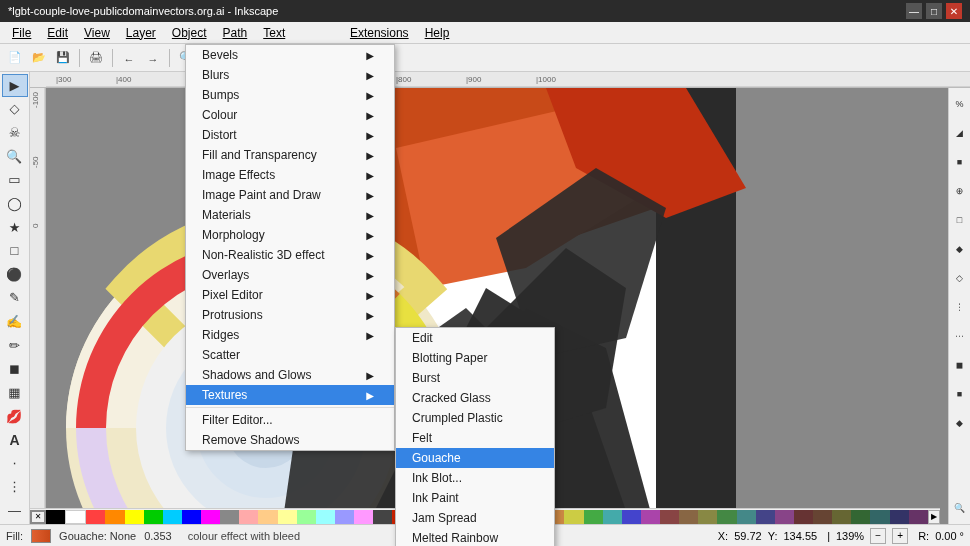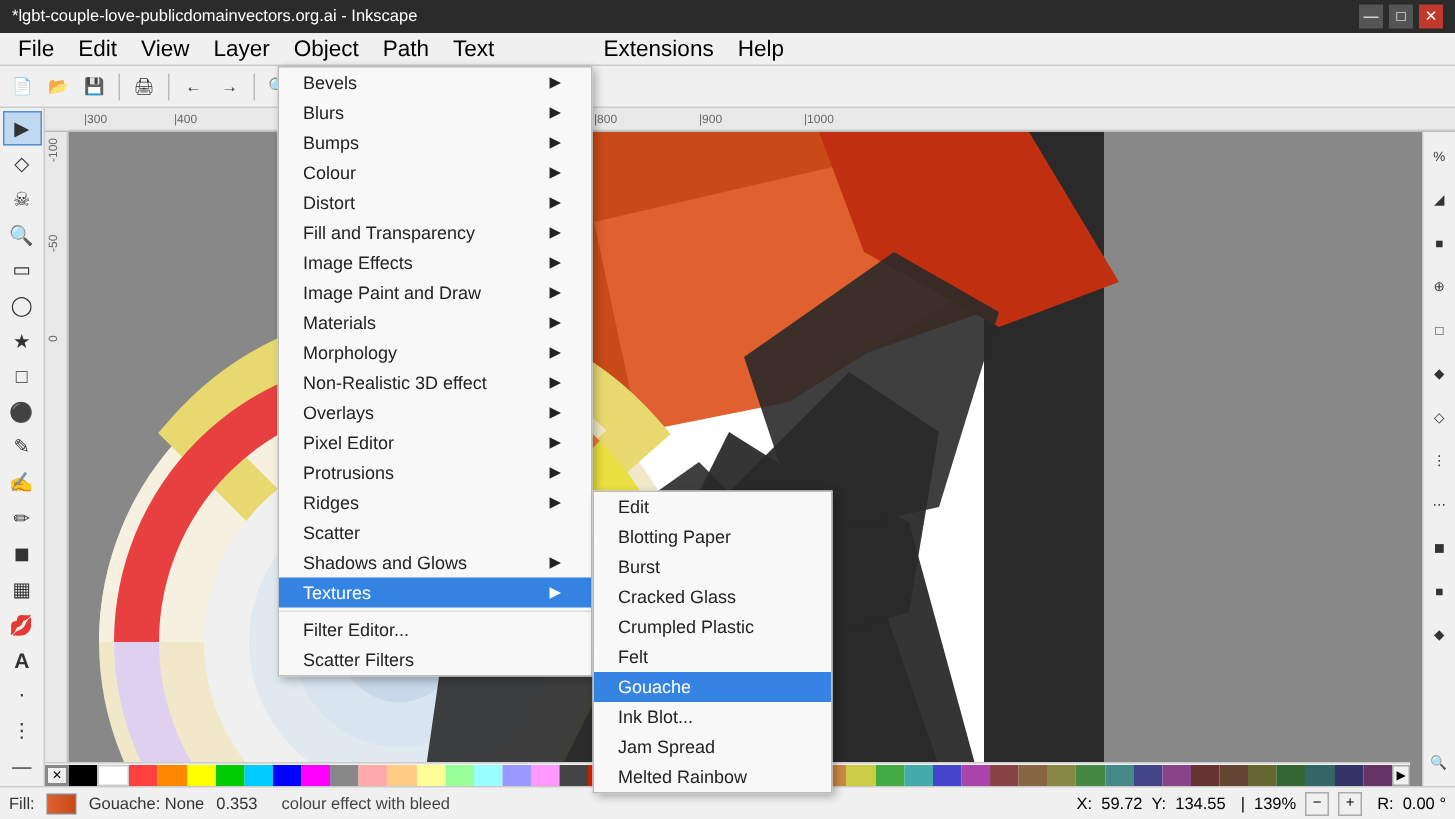--- a/index.html
+++ b/index.html
@@ -11,21 +11,21 @@
     }
     .title-bar-title { font-size: 11px; }
     .title-bar-controls { display: flex; gap: 4px; }
     .title-btn { width: 16px; height: 16px; background: #555; color: #fff; border: none; font-size: 10px; cursor: pointer; display: flex; align-items: center; justify-content: center; }
     .title-btn.close { background: #c0392b; }
 
     
     .menu-bar {
       height: 22px; background: #f0f0f0; border-bottom: 1px solid #ccc; display: flex; align-items: center; padding: 0 4px;
     }
-    .menu-item { padding: 2px 8px; cursor: pointer; font-size: 15px; }
+    .menu-item { padding: 2px 8px; cursor: pointer; font-size: 12px; text-decoration: underline; }
     .menu-item.active { background: #3584e4; color: white; margin-top: 46px; }
 
     
     .toolbar {
       height: 28px; background: #f0f0f0; border-bottom: 1px solid #ccc; display: flex; align-items: center; padding: 0 4px; gap: 2px;
     }
     .tb-btn { width: 22px; height: 22px; display: flex; align-items: center; justify-content: center; cursor: pointer; border: 1px solid transparent; font-size: 11px; color: #333; }
     .tb-sep { width: 1px; height: 18px; background: #bbb; margin: 0 3px; }
 
     
@@ -323,33 +323,34 @@
       </div>
     <div class="dropdown-item active-section">
         <span>Textures</span>
         <span class="dropdown-arrow">▶</span>
       </div>
     <div class="dropdown-sep"></div>
     <div class="dropdown-item">
         <span>Filter Editor...</span>
       </div>
     <div class="dropdown-item">
-        <span>Scatter Filters</span>
+        <span>Remove Shadows</span>
       </div>
   </div>
 
   <div class="submenu" style="top:327px;left:395px;">
     <div class="submenu-item">Edit</div>
     <div class="submenu-item">Blotting Paper</div>
     <div class="submenu-item">Burst</div>
     <div class="submenu-item">Cracked Glass</div>
     <div class="submenu-item">Crumpled Plastic</div>
     <div class="submenu-item">Felt</div>
     <div class="submenu-item highlighted">Gouache</div>
     <div class="submenu-item">Ink Blot...</div>
+    <div class="submenu-item">Ink Paint</div>
     <div class="submenu-item">Jam Spread</div>
     <div class="submenu-item">Melted Rainbow</div>
 
   </div>
 </div>
 
 <div style="position:absolute;bottom:22px;left:30px;right:30px;height:16px;display:flex;align-items:center;background:#f0f0f0;border-top:1px solid #ccc;overflow:hidden;z-index:1;">
   <div style="width:16px;height:14px;border:2px solid #888;display:flex;align-items:center;justify-content:center;font-size:8px;cursor:pointer;flex-shrink:0">✕</div>
   <div style="display:flex;flex:1;height:14px;overflow:hidden;">
     <div style="background:#000;flex:1;height:14px;"></div>

